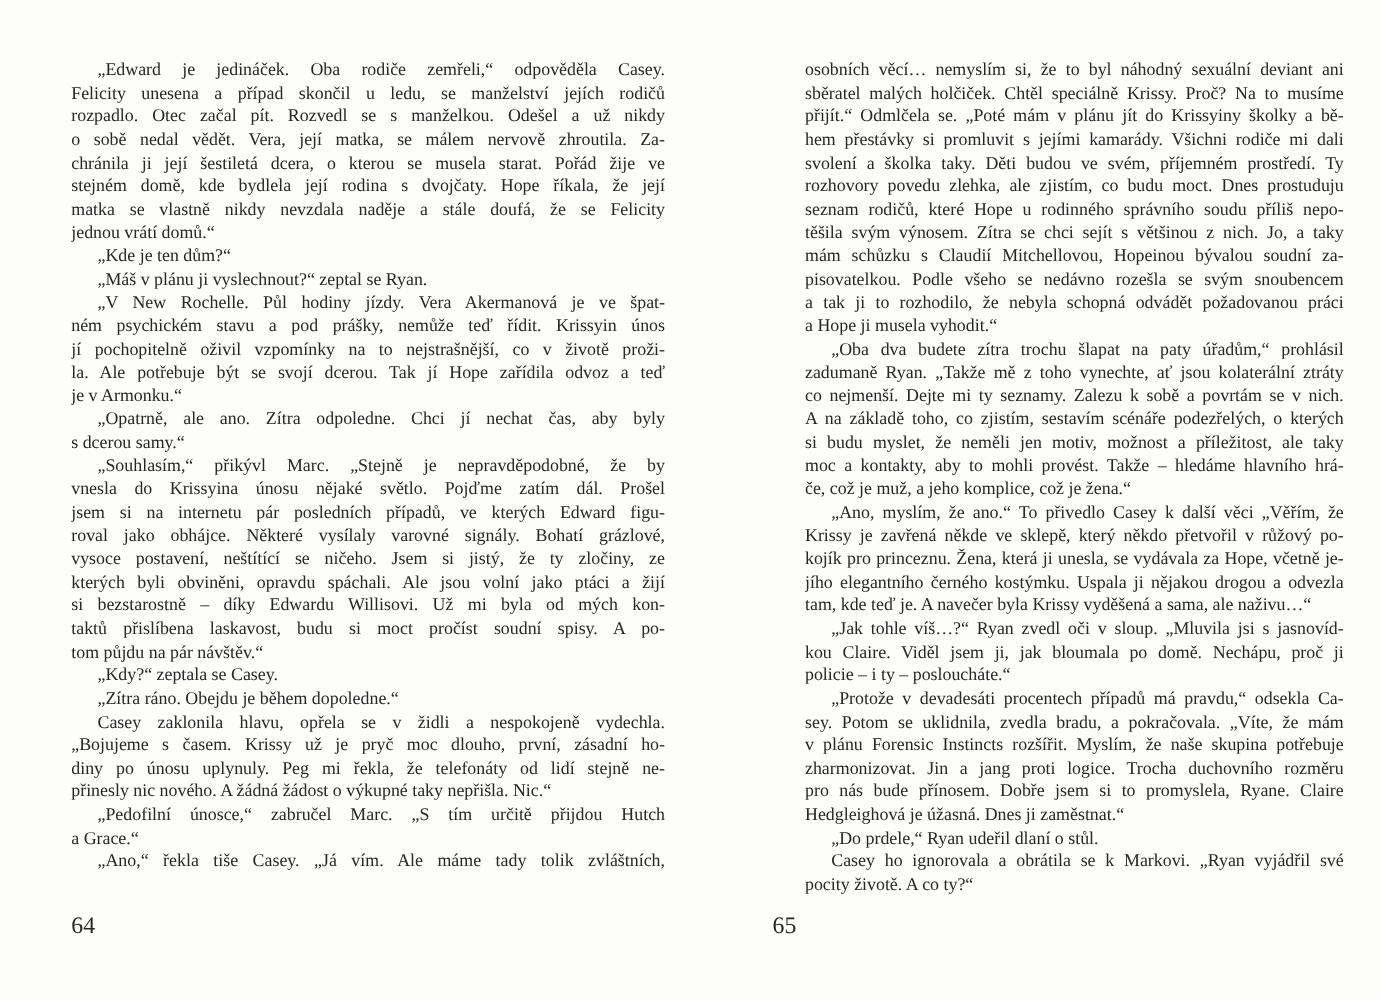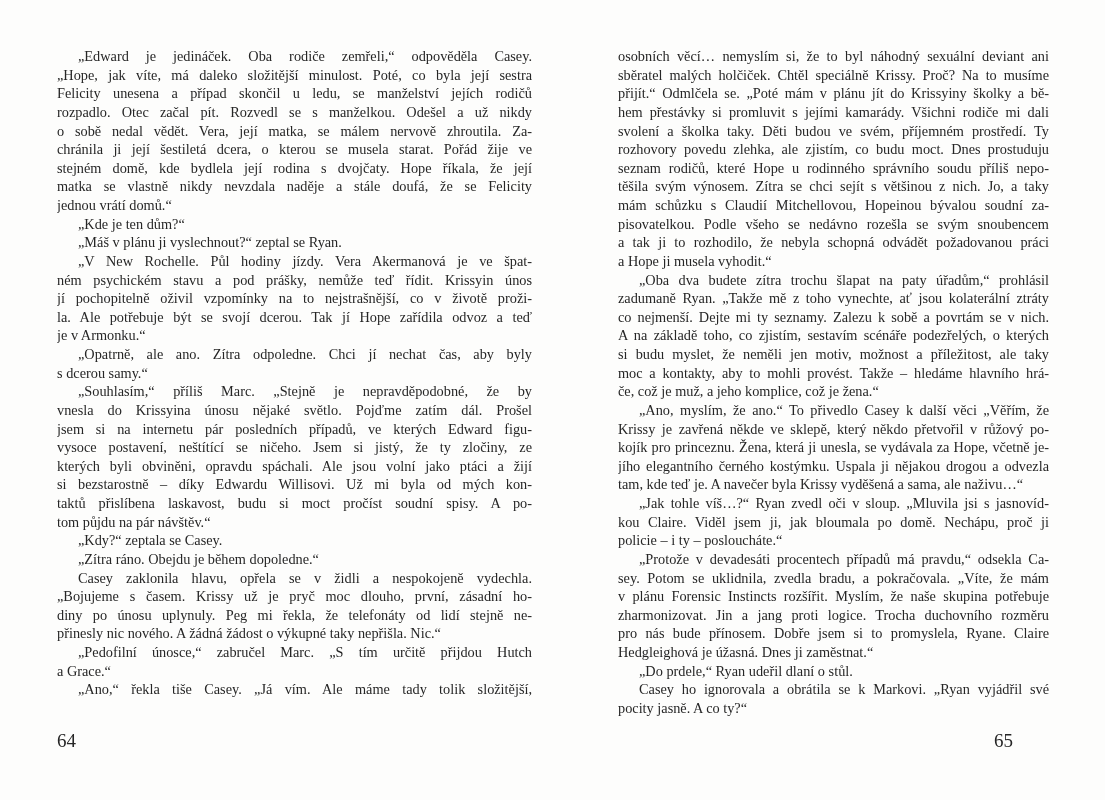--- a/index.html
+++ b/index.html
@@ -20,48 +20,47 @@
     inset: 0;
   }
   .page-text {
     position: absolute;
     top: 47px;
     font-size: 14.3px;
     line-height: 18.64px;
     letter-spacing: 0;
   }
   #left-text  { left: 57px;  width: 475px; }
-  #right-text { left: 618px; width: 431px; }
+  #right-text { left: 644px; width: 431px; }
   .paragraph { margin: 0; }
   .line {
     height: 18.64px;
     text-align: justify;
     text-align-last: justify;
     white-space: normal;
     overflow: hidden;
   }
   .line.end { text-align-last: left; }
   .line.first { text-indent: 21px; }
   .page-number {
     position: absolute;
     top: 732px;
     font-size: 19px;
     line-height: 18px;
   }
   #page-number-left  { left: 57px; }
-  #page-number-right { left: 582px; width: 431px; text-align: right; }
+  #page-number-right { left: 618px; width: 431px; text-align: left; }
 </style>
 </head>
 <body>
 
 <div class="book">
   <div class="page-text" id="left-text">
       <div class="paragraph">
         <div class="line first">„Edward je jedináček. Oba rodiče zemřeli,“ odpověděla Casey.</div>
-        <div class="line">„Hope, jak víte, má daleko složitější minulost. Poté, co byla její sestra</div>
         <div class="line">Felicity unesena a případ skončil u ledu, se manželství jejích rodičů</div>
         <div class="line">rozpadlo. Otec začal pít. Rozvedl se s manželkou. Odešel a už nikdy</div>
         <div class="line">o sobě nedal vědět. Vera, její matka, se málem nervově zhroutila. Za-</div>
         <div class="line">chránila ji její šestiletá dcera, o kterou se musela starat. Pořád žije ve</div>
         <div class="line">stejném domě, kde bydlela její rodina s dvojčaty. Hope říkala, že její</div>
         <div class="line">matka se vlastně nikdy nevzdala naděje a stále doufá, že se Felicity</div>
         <div class="line end">jednou vrátí domů.“</div>
       </div>
       <div class="paragraph">
         <div class="line first end">„Kde je ten dům?“</div>
@@ -74,23 +73,24 @@
         <div class="line">ném psychickém stavu a pod prášky, nemůže teď řídit. Krissyin únos</div>
         <div class="line">jí pochopitelně oživil vzpomínky na to nejstrašnější, co v životě proži-</div>
         <div class="line">la. Ale potřebuje být se svojí dcerou. Tak jí Hope zařídila odvoz a teď</div>
         <div class="line end">je v Armonku.“</div>
       </div>
       <div class="paragraph">
         <div class="line first">„Opatrně, ale ano. Zítra odpoledne. Chci jí nechat čas, aby byly</div>
         <div class="line end">s dcerou samy.“</div>
       </div>
       <div class="paragraph">
-        <div class="line first">„Souhlasím,“ příliš Marc. „Stejně je nepravděpodobné, že by</div>
+        <div class="line first">„Souhlasím,“ přikývl Marc. „Stejně je nepravděpodobné, že by</div>
         <div class="line">vnesla do Krissyina únosu nějaké světlo. Pojďme zatím dál. Prošel</div>
         <div class="line">jsem si na internetu pár posledních případů, ve kterých Edward figu-</div>
+        <div class="line">roval jako obhájce. Některé vysílaly varovné signály. Bohatí grázlové,</div>
         <div class="line">vysoce postavení, neštítící se ničeho. Jsem si jistý, že ty zločiny, ze</div>
         <div class="line">kterých byli obviněni, opravdu spáchali. Ale jsou volní jako ptáci a žijí</div>
         <div class="line">si bezstarostně – díky Edwardu Willisovi. Už mi byla od mých kon-</div>
         <div class="line">taktů přislíbena laskavost, budu si moct pročíst soudní spisy. A po-</div>
         <div class="line end">tom půjdu na pár návštěv.“</div>
       </div>
       <div class="paragraph">
         <div class="line first end">„Kdy?“ zeptala se Casey.</div>
       </div>
       <div class="paragraph">
@@ -100,21 +100,21 @@
         <div class="line first">Casey zaklonila hlavu, opřela se v židli a nespokojeně vydechla.</div>
         <div class="line">„Bojujeme s časem. Krissy už je pryč moc dlouho, první, zásadní ho-</div>
         <div class="line">diny po únosu uplynuly. Peg mi řekla, že telefonáty od lidí stejně ne-</div>
         <div class="line end">přinesly nic nového. A žádná žádost o výkupné taky nepřišla. Nic.“</div>
       </div>
       <div class="paragraph">
         <div class="line first">„Pedofilní únosce,“ zabručel Marc. „S tím určitě přijdou Hutch</div>
         <div class="line end">a Grace.“</div>
       </div>
       <div class="paragraph">
-        <div class="line first">„Ano,“ řekla tiše Casey. „Já vím. Ale máme tady tolik složitější,</div>
+        <div class="line first">„Ano,“ řekla tiše Casey. „Já vím. Ale máme tady tolik zvláštních,</div>
       </div>
     </div>
   <div class="page-text" id="right-text">
       <div class="paragraph">
         <div class="line">osobních věcí… nemyslím si, že to byl náhodný sexuální deviant ani</div>
         <div class="line">sběratel malých holčiček. Chtěl speciálně Krissy. Proč? Na to musíme</div>
         <div class="line">přijít.“ Odmlčela se. „Poté mám v plánu jít do Krissyiny školky a bě-</div>
         <div class="line">hem přestávky si promluvit s jejími kamarády. Všichni rodiče mi dali</div>
         <div class="line">svolení a školka taky. Děti budou ve svém, příjemném prostředí. Ty</div>
         <div class="line">rozhovory povedu zlehka, ale zjistím, co budu moct. Dnes prostuduju</div>
@@ -152,18 +152,18 @@
         <div class="line">v plánu Forensic Instincts rozšířit. Myslím, že naše skupina potřebuje</div>
         <div class="line">zharmonizovat. Jin a jang proti logice. Trocha duchovního rozměru</div>
         <div class="line">pro nás bude přínosem. Dobře jsem si to promyslela, Ryane. Claire</div>
         <div class="line end">Hedgleighová je úžasná. Dnes ji zaměstnat.“</div>
       </div>
       <div class="paragraph">
         <div class="line first end">„Do prdele,“ Ryan udeřil dlaní o stůl.</div>
       </div>
       <div class="paragraph">
         <div class="line first">Casey ho ignorovala a obrátila se k Markovi. „Ryan vyjádřil své</div>
-        <div class="line end">pocity jasně. A co ty?“</div>
+        <div class="line end">pocity životě. A co ty?“</div>
       </div>
     </div>
   <div class="page-number" id="page-number-left">64</div>
   <div class="page-number" id="page-number-right">65</div>
 </div>
 
 </body></html>

